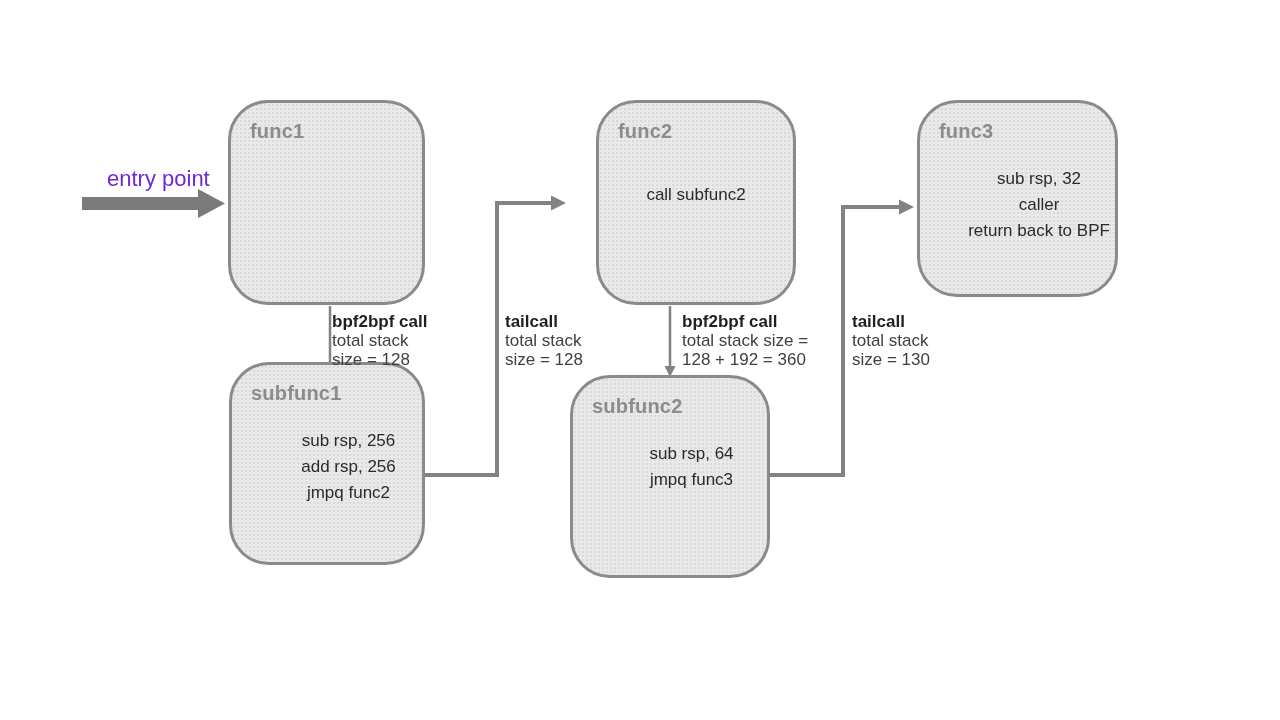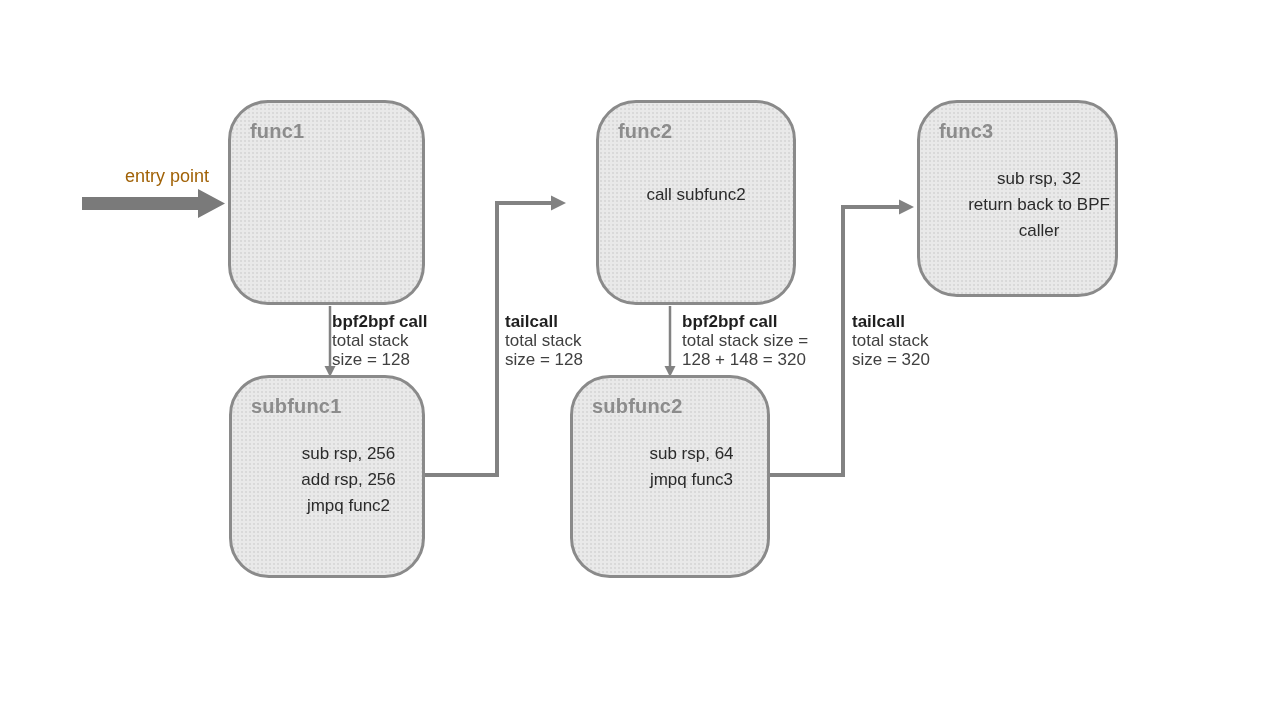--- a/index.html
+++ b/index.html
@@ -47,23 +47,22 @@
     line-height: 19px;
     color: #404040;
     white-space: nowrap;
   }
   .lbl-bold { font-weight: bold; color: #1f1f1f; }
   .entry-label {
     position: absolute;
     left: 107px;
     top: 166px;
     width: 120px;
-    text-align: center;
-    font-size: 18px;
-    color: #a16207;
+    font-size: 22px;
+    color: #6d28d9;
   }
 </style>
 </head>
 <body>
 
 <div class="canvas">
 
   <svg class="arrows" width="1280" height="720" viewBox="0 0 1280 720">
 
     <polygon points="82,197 198,197 198,189 225,203.5 198,218 198,210 82,210" fill="#7a7a7a"></polygon>
@@ -99,26 +98,26 @@
     <div class="node-title">func2</div>
     <div class="node-body body-mid">
       <div>call subfunc2</div>
     </div>
   </div>
 
   <div class="node" style="left:917px; top:100px; width:201px; height:197px;">
     <div class="node-title">func3</div>
     <div class="node-body body-high">
       <div>sub rsp, 32</div>
+      <div>caller</div>
       <div>return back to BPF</div>
-      <div>caller</div>
     </div>
   </div>
 
-  <div class="node" style="left:229px; top:375px; width:196px; height:203px;">
+  <div class="node" style="left:229px; top:362px; width:196px; height:203px;">
     <div class="node-title">subfunc1</div>
     <div class="node-body body-high">
       <div>sub rsp, 256</div>
       <div>add rsp, 256</div>
       <div>jmpq func2</div>
     </div>
   </div>
 
   <div class="node" style="left:570px; top:375px; width:200px; height:203px;">
     <div class="node-title">subfunc2</div>
@@ -136,22 +135,22 @@
 
   <div class="edge-label" style="left:505px; top:312px;">
     <div class="lbl-bold">tailcall</div>
     <div>total stack</div>
     <div>size = 128</div>
   </div>
 
   <div class="edge-label" style="left:682px; top:312px;">
     <div class="lbl-bold">bpf2bpf call</div>
     <div>total stack size =</div>
-    <div>128 + 148 = 320</div>
+    <div>128 + 192 = 360</div>
   </div>
 
   <div class="edge-label" style="left:852px; top:312px;">
     <div class="lbl-bold">tailcall</div>
     <div>total stack</div>
-    <div>size = 320</div>
+    <div>size = 130</div>
   </div>
 
 </div>
 
 </body></html>

